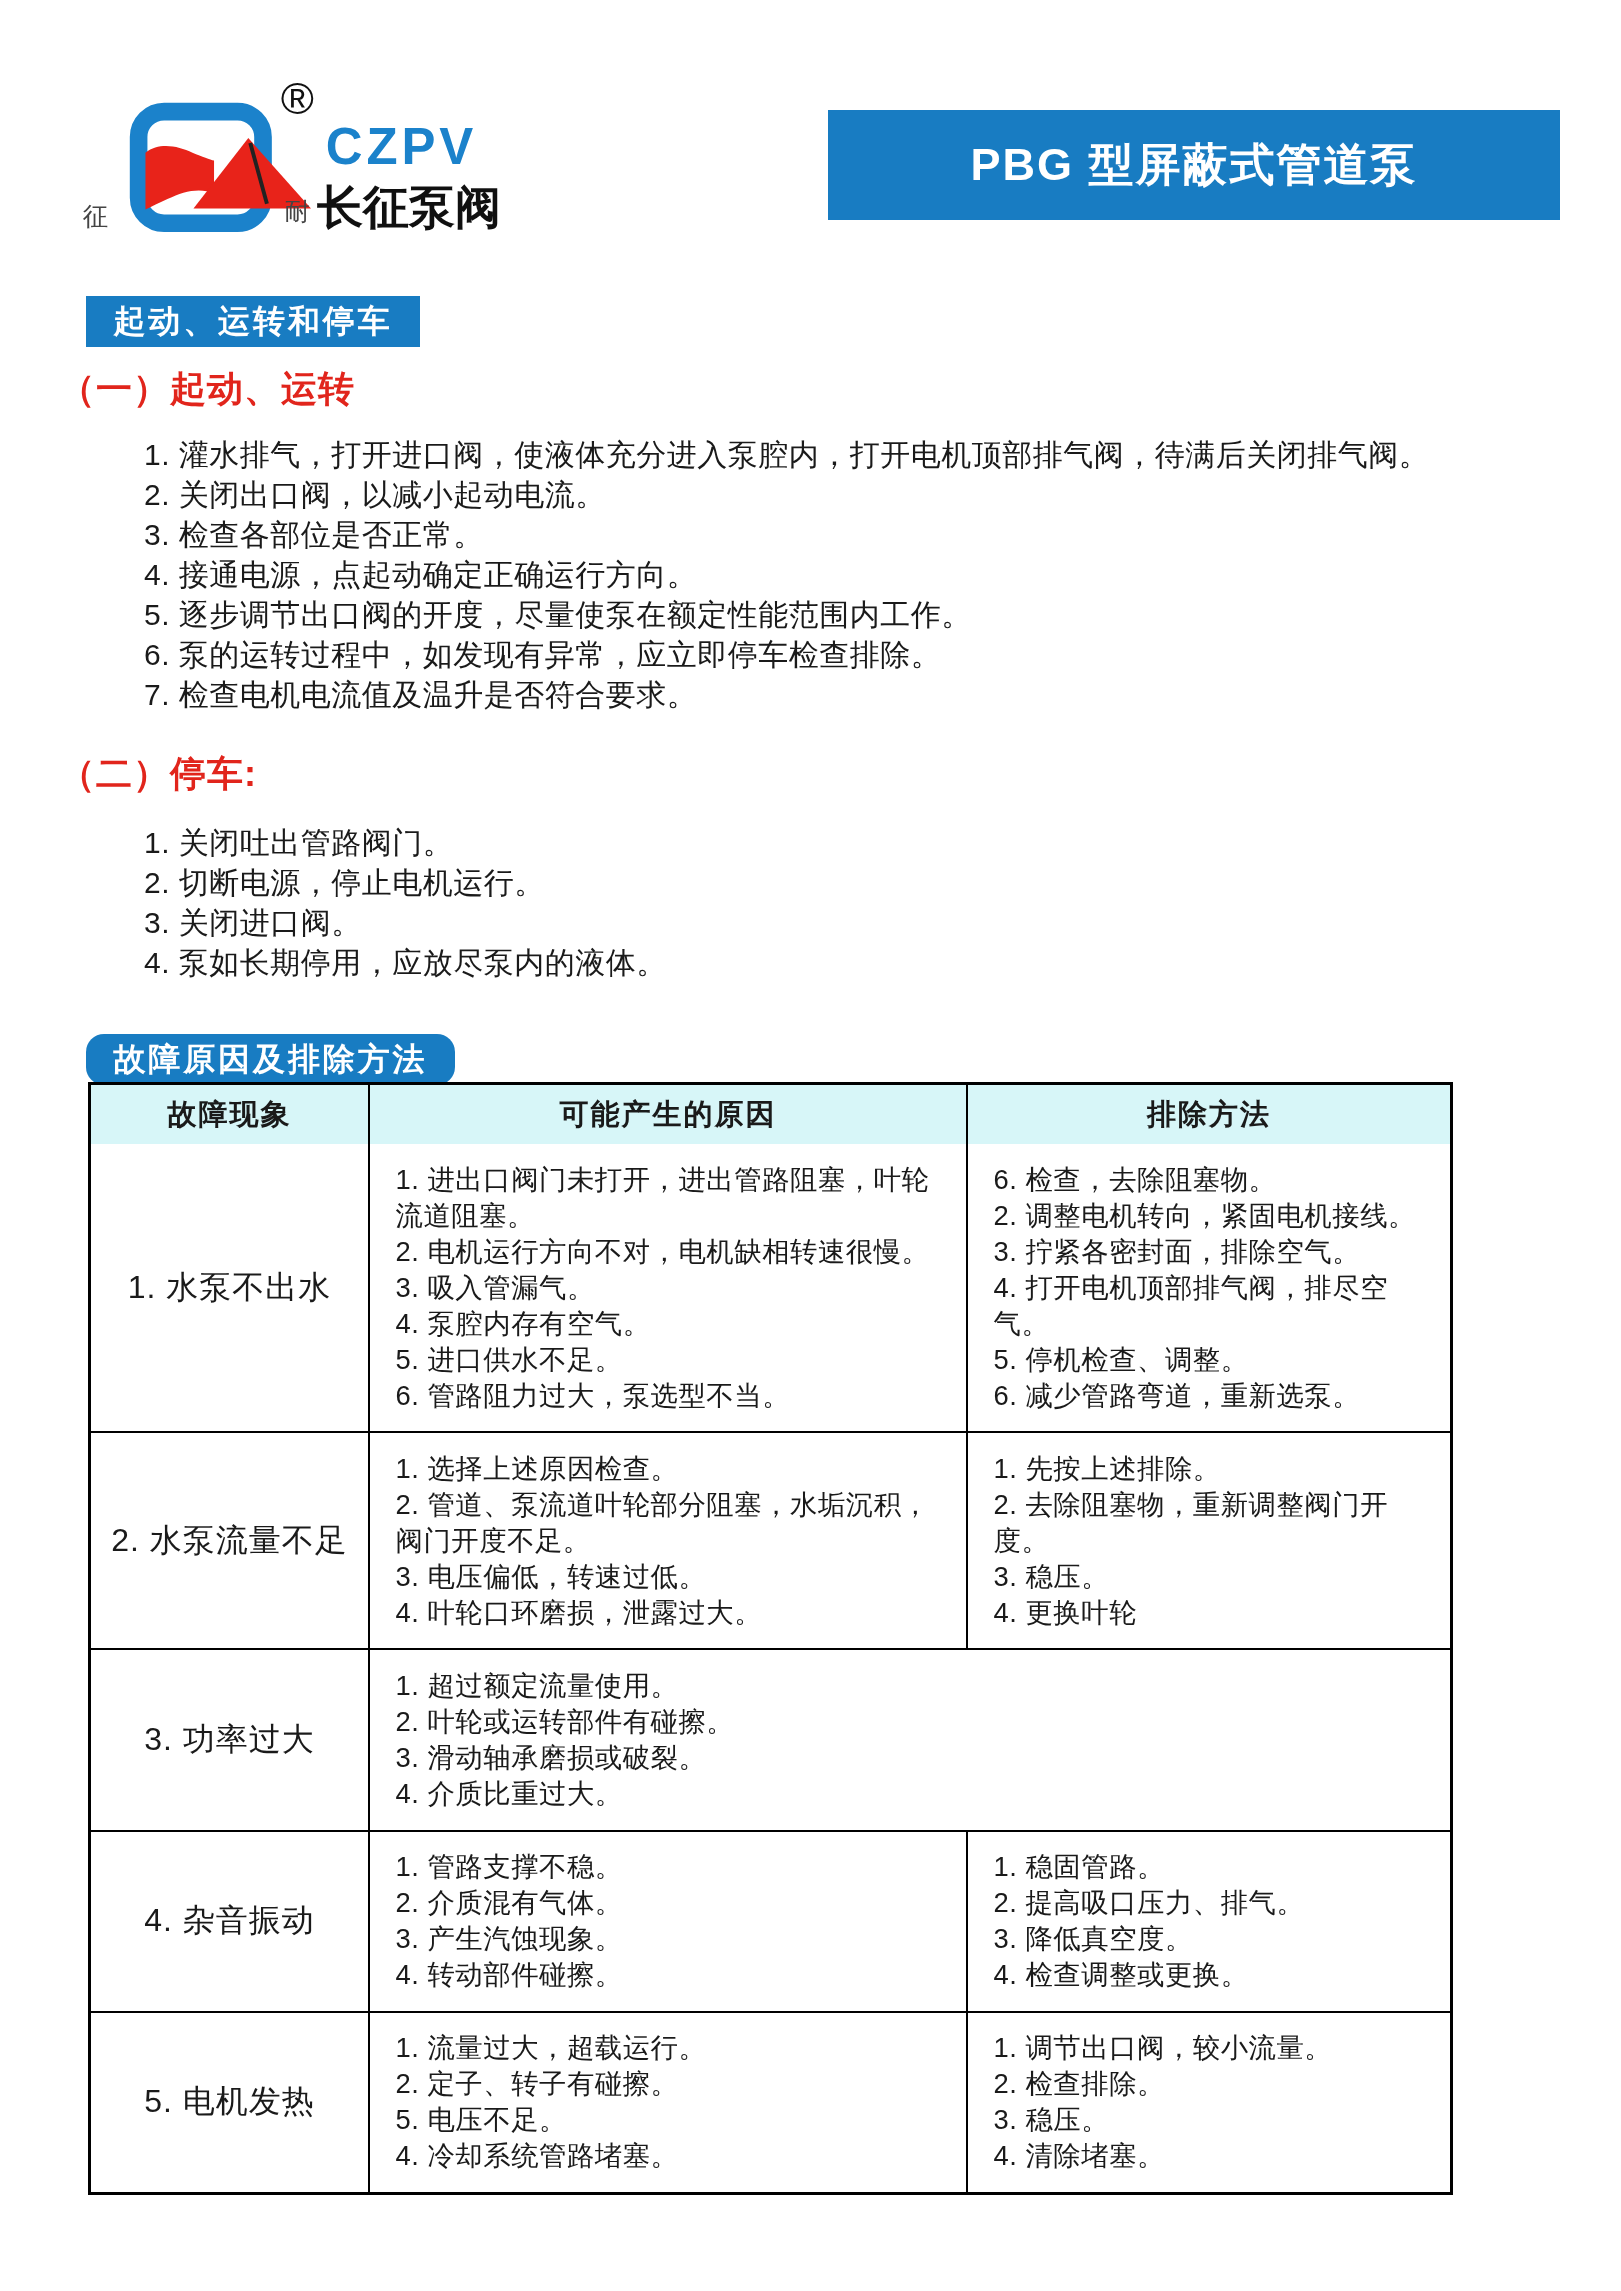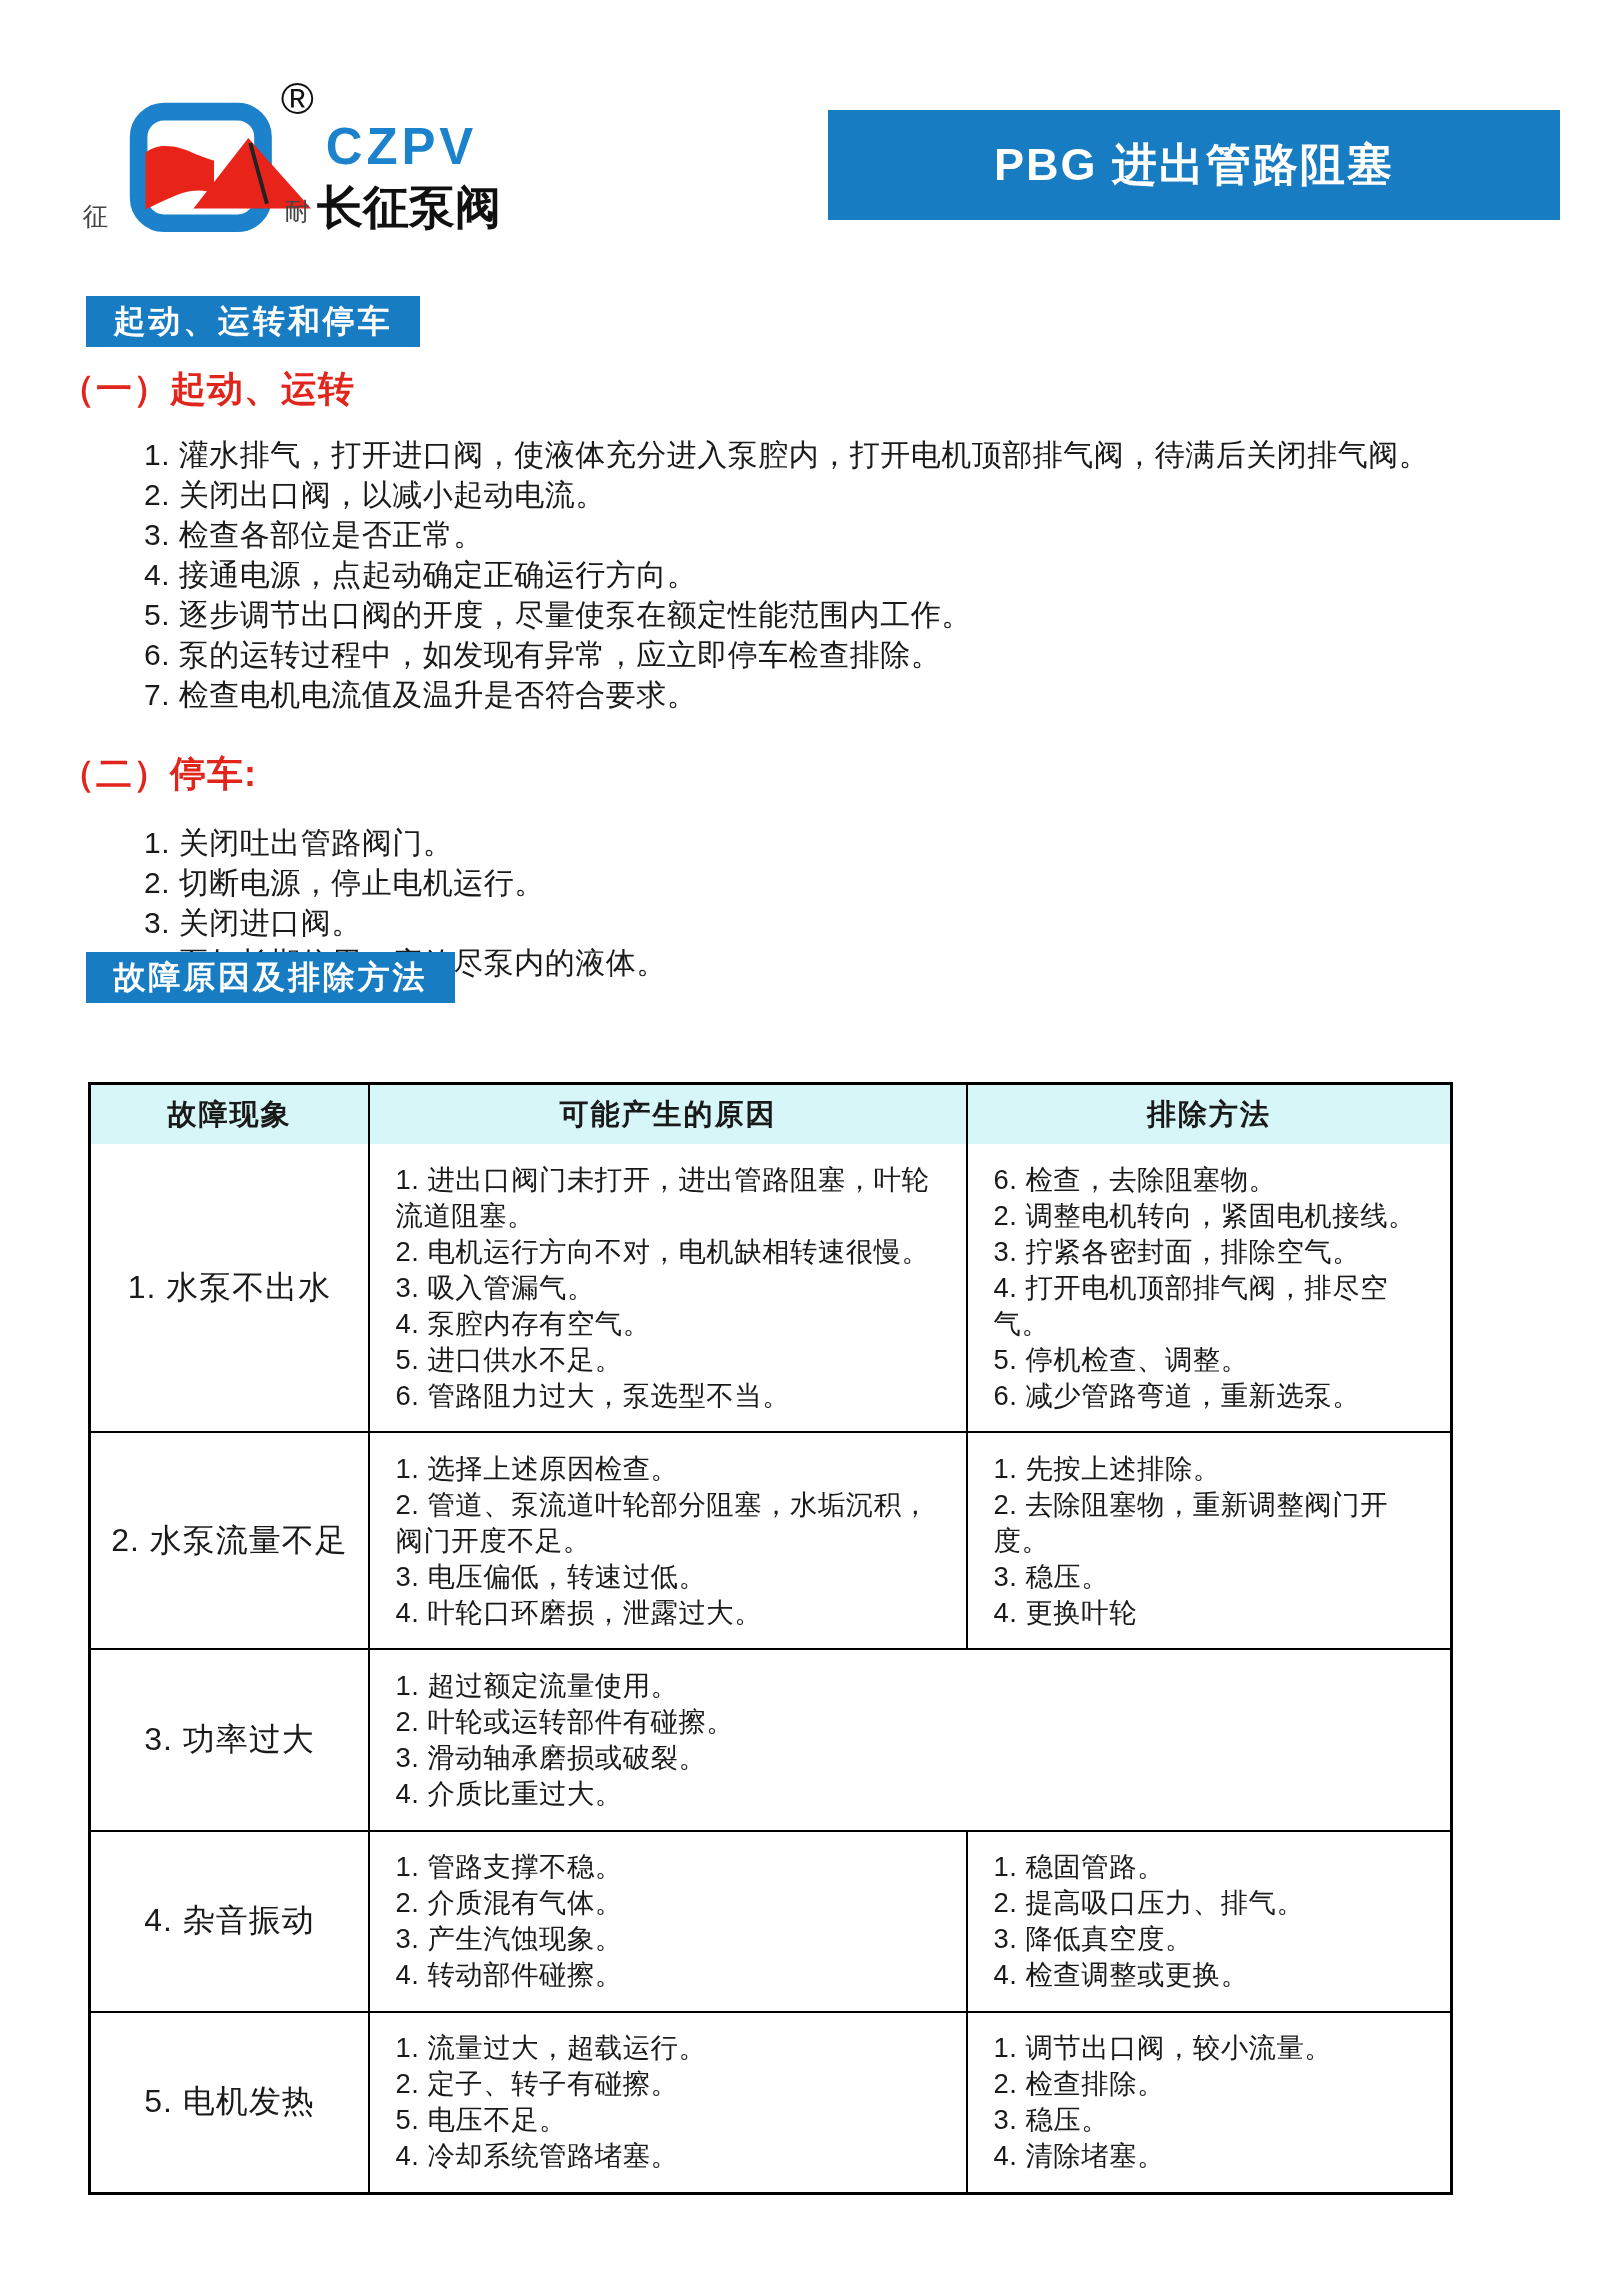--- a/index.html
+++ b/index.html
@@ -21,21 +21,21 @@
   }
   
   .sec-header{
     position:absolute;left:86px;
     background:#187cc2;color:#ffffff;
     font-size:32px;font-weight:700;letter-spacing:2.9px;
     line-height:51px;height:51px;padding:0 27.4px;
     white-space:nowrap;
   }
   #sec1-header{top:296px;}
-  #sec2-header{top:952px;}
+  #sec2-header{top:1034px;border-radius:18px;}
   
   .red-heading{
     position:absolute;left:59px;
     color:#e1251c;font-size:36px;font-weight:700;letter-spacing:1px;
     white-space:nowrap;
   }
   #sub1-heading{top:365px;}
   #sub2-heading{top:750px;}
   
   .steps{position:absolute;left:144px;}
@@ -80,21 +80,21 @@
       <line x1="197" y1="98" x2="214" y2="160" stroke="#222" stroke-width="4"></line>
       <text class="svg-brand" x="228" y="68" font-size="46" fill="#111">®</text>
       <text class="svg-brand" x="274" y="119" font-size="52" font-weight="800" fill="#1b82cb" letter-spacing="4">CZPV</text>
       <text class="svg-brand" x="265" y="180" font-size="47" font-weight="800" fill="#101010">长征泵阀</text>
       <text class="svg-brand" x="26" y="182" font-size="26" fill="#444">征</text>
       <text class="svg-brand" x="232" y="177" font-size="26" fill="#444">耐</text>
     </svg>
   </div>
 
   <div class="banner">
-    <span>PBG 进出管路阻塞</span>
+    <span>PBG 型屏蔽式管道泵</span>
   </div>
 
   <div class="sec-header" id="sec1-header">起动、运转和停车</div>
 
   <div class="red-heading" id="sub1-heading">（一）起动、运转</div>
 
   <div class="steps" id="steps-start">
       <div class="step">1. 灌水排气，打开进口阀，使液体充分进入泵腔内，打开电机顶部排气阀，待满后关闭排气阀。</div>
       <div class="step">2. 关闭出口阀，以减小起动电流。</div>
       <div class="step">3. 检查各部位是否正常。</div>

